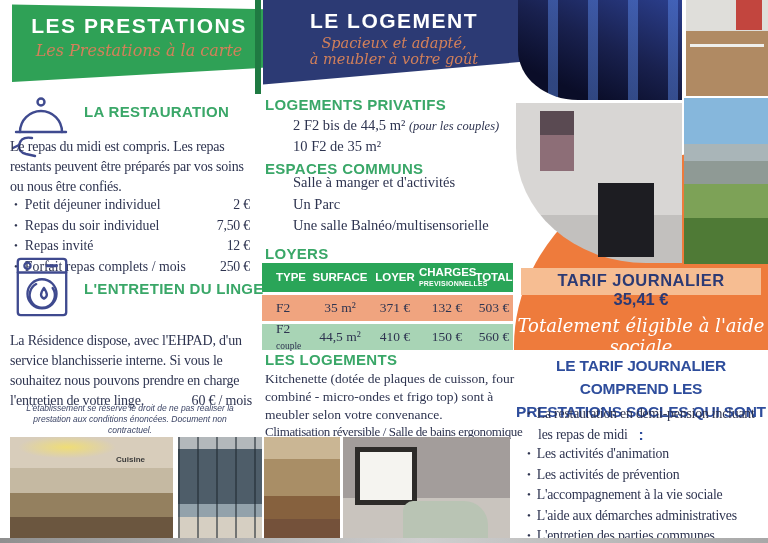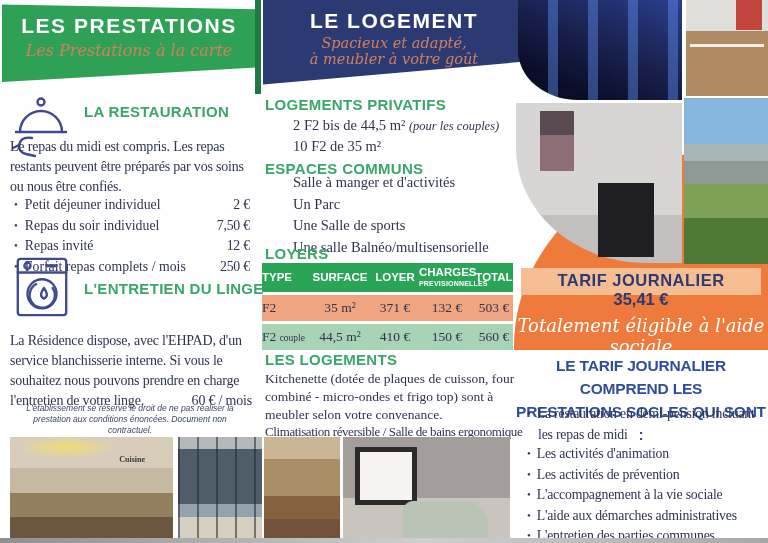--- a/index.html
+++ b/index.html
@@ -1,20 +1,20 @@
 <!DOCTYPE html>
 <html style="--green_banner: #2fa156; --blue_banner: #2c3a74; --script_orange: #d3805a; --heading_green: #3aa768; --body_navy: #2e3450; --table_header_green: #2aa558; --table_row_orange: #f0a47f; --table_row_green: #a8d4b5; --orange_panel: #ee7b3c; --peach_band: #f6bd92; --heading_blue: #2e4d9c; --icon_navy: #3f4a8f; --fold_green: #1f7a42;"><head>
 <meta charset="utf-8">
 <style>
   html,body{margin:0;padding:0;background:#e9e9e9;}
   .page{position:relative;width:768px;height:543px;background:#fff;overflow:hidden;
         font-family:"Liberation Serif",serif;color:var(--body_navy,#2e3450);}
 
   
-  .banner-green{position:absolute;left:2px;top:2px;width:254px;height:80px;
+  .banner-green{position:absolute;left:12px;top:2px;width:254px;height:80px;
     background:var(--green_banner,#2fa156);clip-path:polygon(0 3%,100% 9%,100% 82%,0 100%);
     text-align:center;}
   .banner-blue{position:absolute;left:263px;top:0;width:262px;height:88px;
     background:var(--blue_banner,#2c3a74);clip-path:polygon(0 0,100% 0,100% 70%,0 96%);
     text-align:center;}
   .banner-title{font-family:"Liberation Sans",sans-serif;font-weight:bold;color:#fff;
     font-size:21px;letter-spacing:1.5px;padding-top:12px;}
   .banner-blue .banner-title{padding-top:9px;}
   .banner-script{font-family:"DejaVu Serif",serif;font-style:italic;
     color:var(--script_orange,#d3805a);font-size:16px;margin-top:3px;}
@@ -58,21 +58,21 @@
   .h-loyers{position:absolute;left:265px;top:245px;}
 
   .loyers-table{position:absolute;left:262px;top:263px;width:251px;
     font-family:"Liberation Sans",sans-serif;}
   .lt-row{display:flex;width:100%;}
   .lt-head{background:var(--table_header_green,#2aa558);color:#fff;height:29px;
     font-weight:bold;font-size:11.5px;align-items:center;}
   .lt-head .lt-cell{line-height:11px;}
   .lt-sub{display:block;font-size:7px;font-weight:bold;letter-spacing:.2px;}
   .lt-cell{text-align:center;}
-  .c-type{width:47px;text-align:left;padding-left:0;box-sizing:border-box;}
+  .c-type{width:47px;text-align:left;padding-left:14px;box-sizing:border-box;}
   .c-surface{width:62px;}
   .c-loyer{width:48px;}
   .c-charges{width:56px;}
   .c-total{width:38px;}
   .lt-data{height:26px;margin-top:3px;align-items:center;
     font-family:"Liberation Serif",serif;font-size:13.5px;color:var(--body_navy,#2e3450);}
   .lt-r1{background:var(--table_row_orange,#f0a47f);}
   .lt-r2{background:var(--table_row_green,#a8d4b5);}
   .type-suffix{font-size:9.5px;}
 
@@ -80,21 +80,21 @@
   .ll-para{position:absolute;left:265px;top:370px;width:253px;font-size:13.5px;line-height:18px;}
   .ll-line2{position:absolute;left:265px;top:424px;width:253px;font-size:13px;
     letter-spacing:-.4px;white-space:nowrap;}
 
   
   .photo{position:absolute;top:437px;height:102px;}
   .ph-dining{left:10px;width:163px;
     background:radial-gradient(ellipse 70px 16px at 35% 10%,#efdd76 0%,rgba(239,221,118,0) 70%),
     linear-gradient(180deg,#d8cdbb 0 30%,#c5b9a2 30% 55%,#94805f 55% 78%,#6b563f 78%);}
   .ph-dining .ph-sign{position:absolute;right:28px;top:18px;color:#3a3a3a;
-    font-family:Liberation Serif, serif;font-weight:bold;font-size:8px;}
+    font-family:Liberation Sans, sans-serif;font-weight:bold;font-size:8px;}
   .ph-windows{left:178px;width:84px;
     background:repeating-linear-gradient(90deg,rgba(32,42,50,.55) 0 2px,rgba(0,0,0,0) 2px 19px),
     linear-gradient(180deg,#b3b8bb 0 12%,#4e5d69 12% 66%,#93a2ab 66% 78%,#d6cfc2 78%);}
   .ph-kitchen{left:264px;width:76px;
     background:linear-gradient(180deg,#cab694 0 22%,#a98e66 22% 58%,#86613e 58% 80%,#74513a 80%);}
   .ph-bedroom{left:343px;width:167px;background:linear-gradient(180deg,#a39d9b 0 60%,#c9c4be 60%);}
   .ph-bedroom::before{content:"";position:absolute;left:12px;top:10px;width:52px;height:48px;
     background:#f5f4f0;border:5px solid #2d2b29;}
   .ph-bedroom::after{content:"";position:absolute;left:60px;bottom:0;width:85px;height:38px;
     background:#b9c4b4;border-radius:10px 24px 0 0;}
@@ -215,21 +215,20 @@
   <div class="lp-item1">
     <span>2 F2 bis de 44,5 m²</span>
     <span class="lp-note">(pour les couples)</span>
   </div>
   <div class="lp-item2">10 F2 de 35 m²</div>
 
   <div class="h-green h-ec">ESPACES COMMUNS</div>
   <div class="ec-list">
     <div>Salle à manger et d'activités</div>
     <div>Un Parc</div>
-    <div>Une Salle de sports</div>
     <div>Une salle Balnéo/multisensorielle</div>
   </div>
 
   <div class="h-green h-loyers">LOYERS</div>
 
   <div class="loyers-table">
     <div class="lt-row lt-head">
       <span class="lt-cell c-type">TYPE</span>
       <span class="lt-cell c-surface">SURFACE</span>
       <span class="lt-cell c-loyer">LOYER</span>

